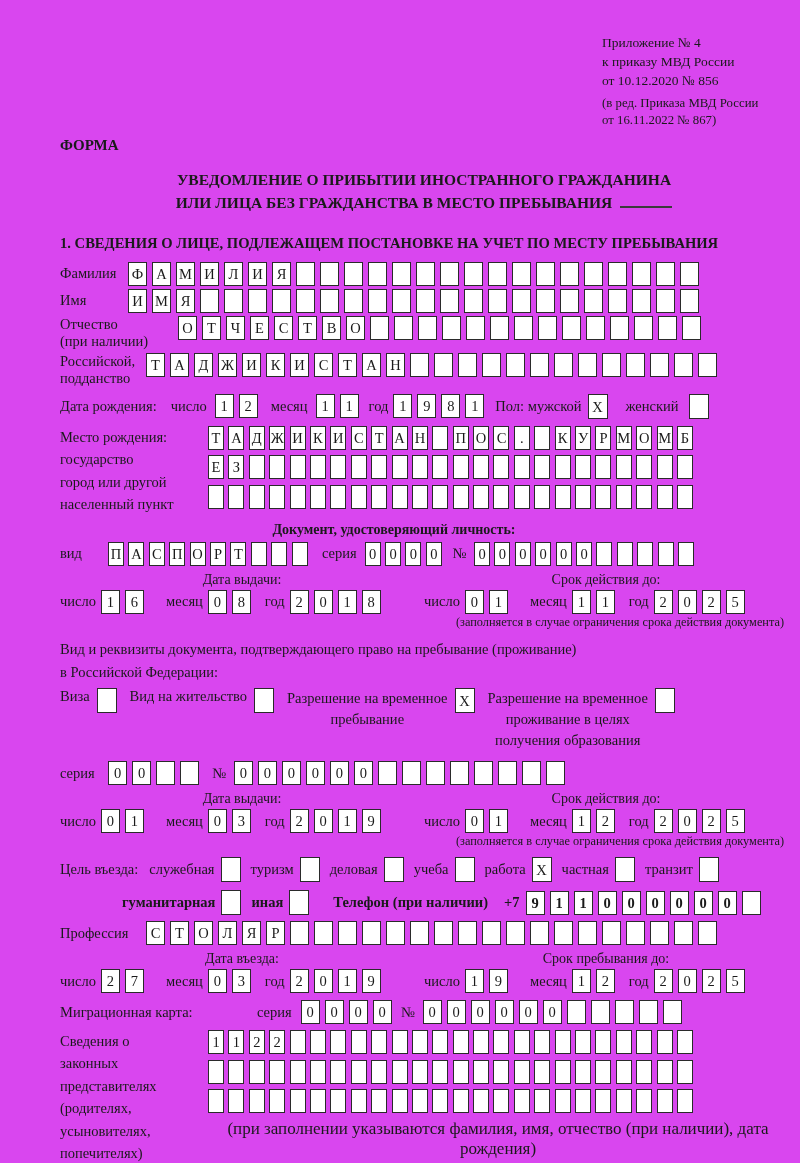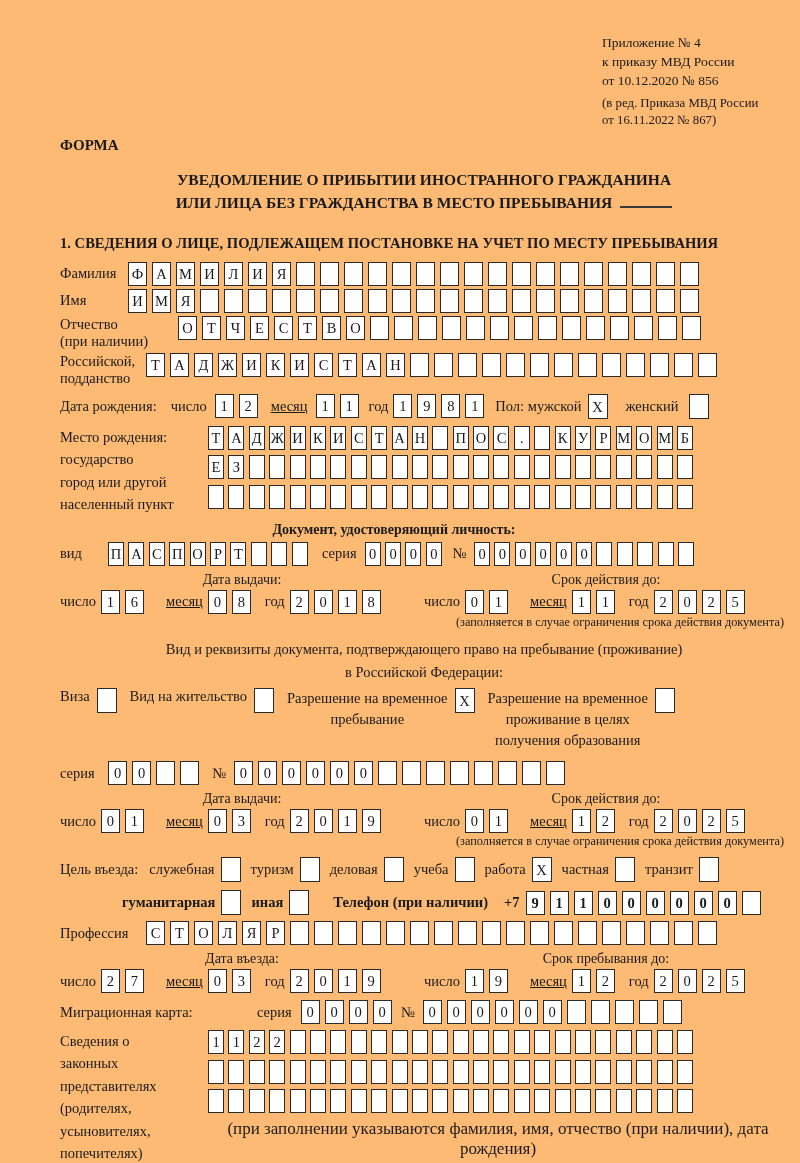--- a/index.html
+++ b/index.html
@@ -1,18 +1,18 @@
 <!DOCTYPE html>
 <html><head>
 <meta charset="utf-8">
 <style>
   * { box-sizing: border-box; }
   html, body { margin: 0; padding: 0; background: #f3f3f1; }
   .page {
-    width: 800px; height: 1163px; margin: 0 auto; background: #fdba74;
+    width: 800px; height: 1163px; margin: 0 auto; background: #d946ef;
     color: #1a1a1a; font-family: "Liberation Serif", "DejaVu Serif", serif;
     padding: 34px 12px 10px 60px; position: relative; overflow: hidden;
   }
   
   .hdr-block { margin-left: auto; width: 186px; font-size: 13.5px; line-height: 1.4; }
   .hdr-block .rev { font-size: 12.8px; margin-top: 4px; line-height: 1.35; }
   .forma { text-align: left; padding-right: 26px; font-weight: bold; font-size: 15px; margin-top: 8px; }
   
   .title { text-align: center; font-weight: bold; font-size: 15.5px; line-height: 1.5; margin-top: 14px; }
   .title-underline { display: inline-block; width: 52px; border-bottom: 2px solid #3a3a3a; height: 12px; margin-left: 8px; }
@@ -26,40 +26,40 @@
   .cell {
     display: inline-block; width: 19px; height: 24px; border: 1.5px solid #2a2a2a;
     margin-right: 5px; text-align: center; line-height: 23px; font-size: 14.5px; flex: none;
     background: #fff;
   }
   .cells.sm .cell { width: 16px; margin-right: 4.4px; }
   .cb {
     display: inline-block; width: 20px; height: 25px; border: 1.5px solid #2a2a2a;
     text-align: center; line-height: 24px; font-size: 14.5px; flex: none; background: #fff;
   }
-  .gap-s { margin-left: 8px; text-decoration: underline; } .gap-m { margin-left: 14px; } .gap-xs { margin-left: 5px; margin-right: 5px; }
+  .gap-s { margin-left: 8px; } .gap-m { margin-left: 14px; } .gap-xs { margin-left: 5px; margin-right: 5px; }
   
   .w-surname { width: 68px; }
   .w-patr { width: 118px; }
   .w-cit { width: 86px; }
   .w-place { width: 148px; line-height: 1.55; }
   .w-prof { width: 86px; }
   .stack > .cells { margin-bottom: 5.5px; }
   
   .center-bold { text-align: center; font-weight: bold; font-size: 14px; margin: 6px 60px 4px 0; }
   
   .date-row { display: flex; margin-top: 6px; }
   .date-half { width: 50%; }
   .dg-head { text-align: center; font-size: 14px; margin-bottom: 2px; }
   .dg-body { display: flex; align-items: center; }
   .dg-body .lbl { margin-right: 5px; }
   .dg-body .cells { margin-right: 9px; }
   .validity-note { font-size: 12.3px; text-align: right; margin-top: 1px; padding-right: 4px; }
   
-  .intro { font-size: 14.5px; margin-top: 8px; line-height: 1.6; text-align: center; }
+  .intro { font-size: 14.5px; margin-top: 8px; line-height: 1.6; }
   .opts { display: flex; align-items: flex-start; margin-top: 4px; }
   .opt { display: flex; align-items: flex-start; margin-right: 13px; }
   .opt .lbl { margin-right: 7px; }
   .opt-lines { text-align: center; font-size: 14.5px; line-height: 1.45; margin-right: 7px; }
   
   .purpose-row { display: flex; align-items: center; margin-top: 8px; }
   .purpose-row .lbl { margin-right: 6px; }
   .purpose-row .cb { margin-right: 10px; }
   .indent { margin-left: 62px; font-weight: bold; }
   .phone-prefix { font-size: 14.5px; margin: 0 6px 0 10px; }

